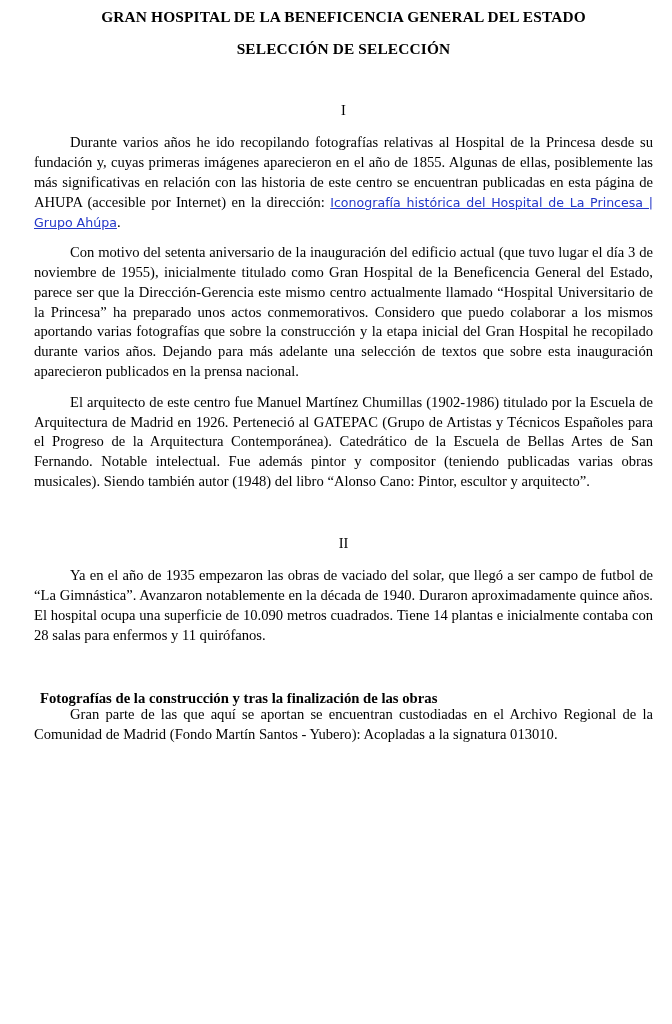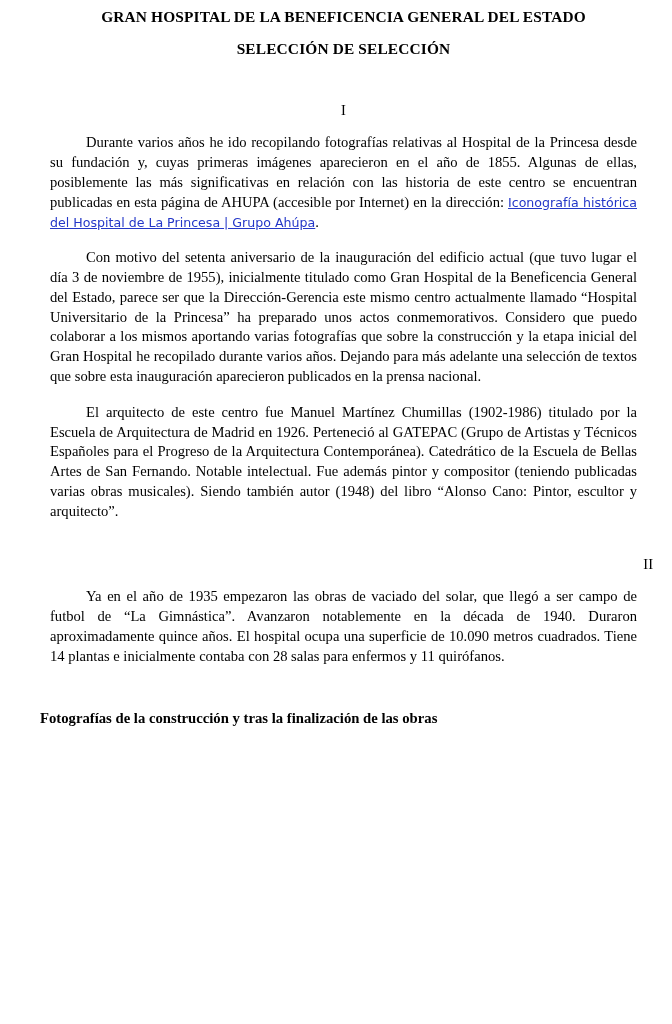--- a/index.html
+++ b/index.html
@@ -40,29 +40,29 @@
   }
 
   
   .section-mark {
     text-align: center;
     font-size: 14.5px;
     line-height: 1.0;
     margin: 0;
   }
   .mark-one  { margin-top: 46px; }
-  .mark-two  { margin-top: 35px; text-align: right; }
+  .mark-two  { margin-top: 44px; }
 
   
   p.body-par {
     text-align: justify;
     text-justify: inter-word;
     font-size: 14.6px;
     line-height: 19.8px;
-    margin: 16px;
+    margin: 0;
     text-indent: 36px;
     hyphens: none;
   }
   p.first-after-mark { margin-top: 16px; }
   p.par-gap          { margin-top: 11px; }
 
   
   a.ext-link {
     font-family: "DejaVu Sans", "Liberation Sans", sans-serif;
     font-size: 12.6px;
@@ -103,15 +103,16 @@
   <p class="body-par par-gap">Con motivo del setenta aniversario de la inauguración del edificio actual (que tuvo lugar el día 3 de noviembre de 1955), inicialmente titulado como Gran Hospital de la Beneficencia General del Estado, parece ser que la  Dirección-Gerencia este mismo centro actualmente llamado “Hospital Universitario de la Princesa” ha  preparado unos actos conmemorativos. Considero que puedo colaborar a los mismos aportando varias fotografías que sobre la construcción y la etapa inicial del Gran Hospital he recopilado durante varios años. Dejando para más adelante una selección de textos que sobre esta inauguración aparecieron publicados en la prensa nacional.</p>
 
   <p class="body-par par-gap"><span>El arquitecto de este centro fue Manuel Martínez Chumillas (1902-1986) titulado por la Escuela de Arquitectura de Madrid en 1926. Perteneció al GATEPAC (Grupo de Artistas y Técnicos Españoles para el Progreso de la Arquitectura  Contemporánea). Catedrático de la Escuela de Bellas Artes de San Fernando. Notable intelectual. Fue además pintor y compositor (teniendo publicadas varias obras musicales). Siendo también autor (1948) del libro “</span><span class="book-title">Alonso Cano: Pintor, escultor y arquitecto</span><span>”.</span></p>
 
   <div class="section-mark mark-two">II</div>
 
   <p class="body-par first-after-mark">Ya en el año de 1935 empezaron las obras de vaciado del solar, que llegó a ser campo de futbol de “La Gimnástica”. Avanzaron notablemente en la década de 1940. Duraron aproximadamente quince años. El hospital ocupa una superficie de 10.090 metros cuadrados. Tiene 14 plantas e inicialmente contaba con 28 salas para enfermos y 11 quirófanos.</p>
 
   <h2 class="sub-heading heading-gap">Fotografías de la construcción  y tras la finalización de las obras</h2>
 
+  <p class="body-par tight-par">Gran parte de las que aquí se aportan se encuentran custodiadas en el Archivo Regional de la Comunidad de Madrid (Fondo Martín Santos - Yubero): Acopladas a la signatura 013010.</p>
 
 
 </div>
 
 </body></html>

